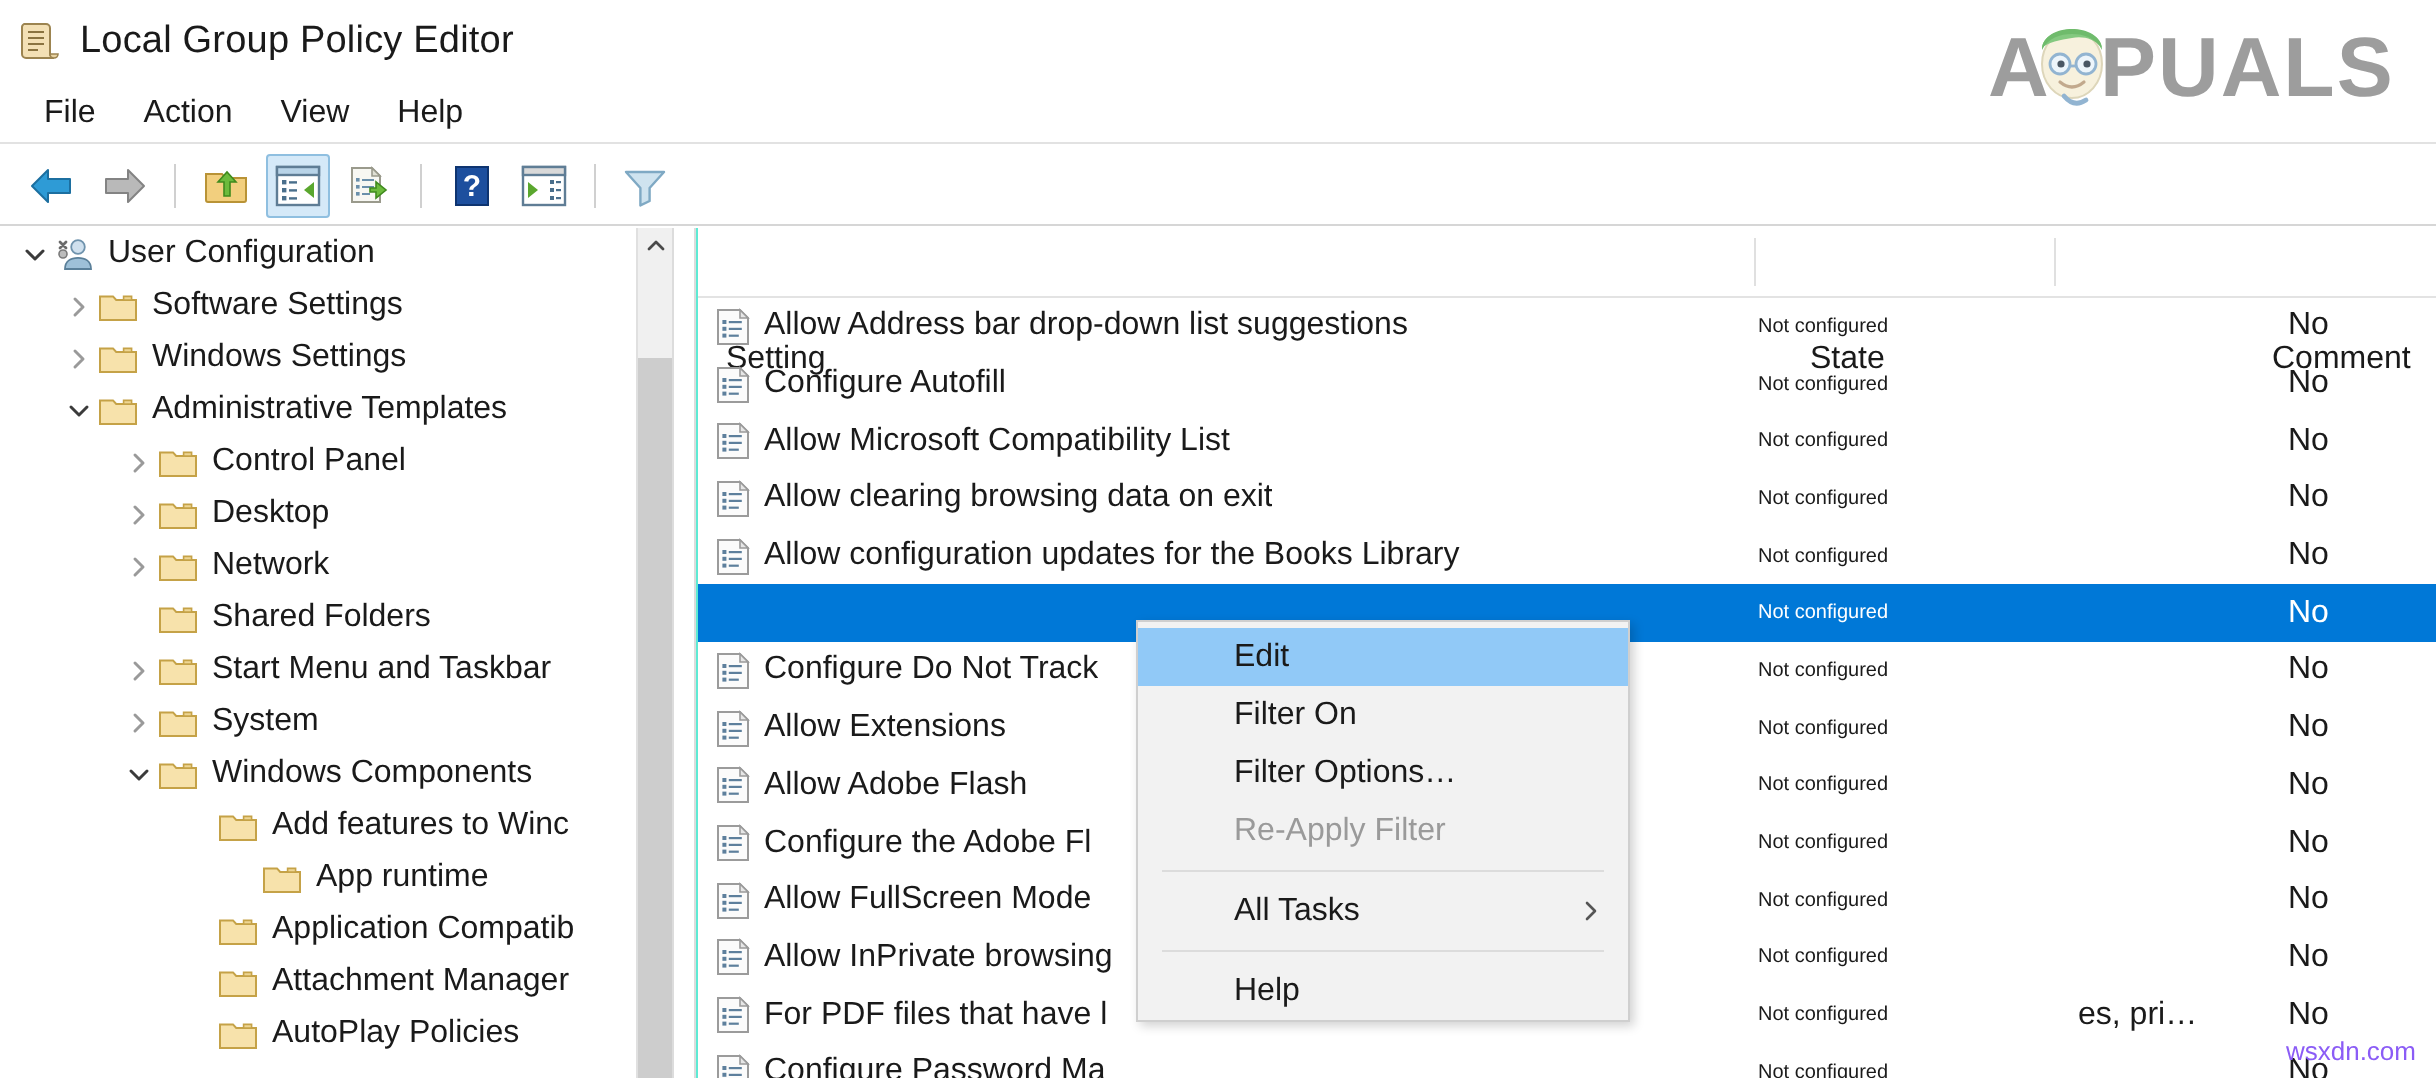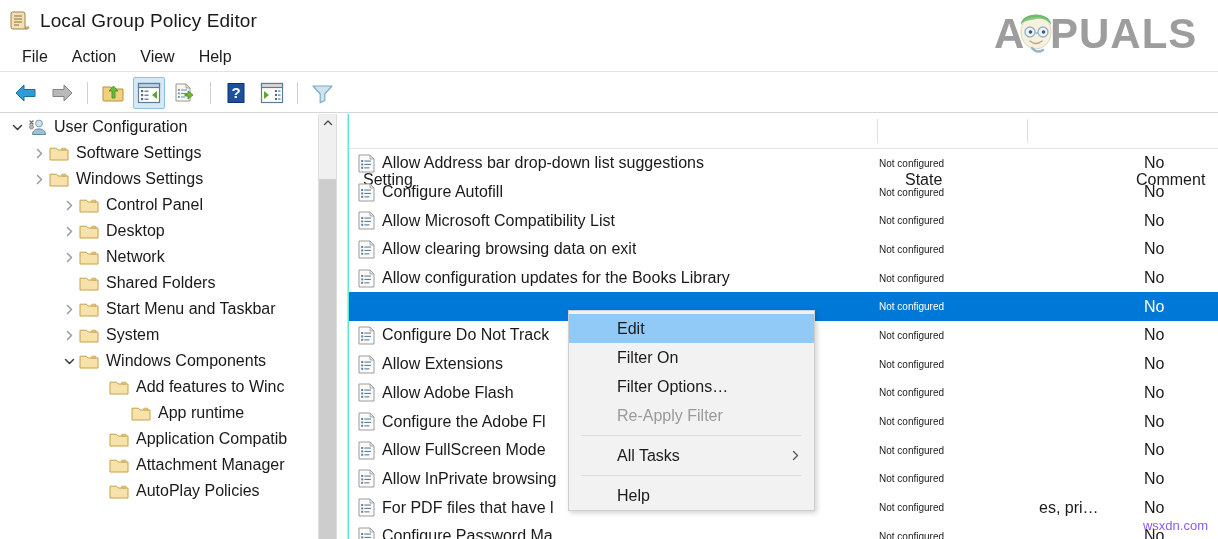--- a/index.html
+++ b/index.html
@@ -392,20 +392,34 @@
         </span>
         <span class="node-icon">
           <svg width="20" height="17" viewBox="0 0 20 17">
               <path d="M1 3.2 h6.5 l1.6 1.8 h9.9 v10 h-18 z" fill="#f7e2ab" stroke="#c5a247" stroke-width="1"></path>
               <path d="M12.8 3.2 h4 v1.8 h-4 z" fill="#eed694" stroke="#c5a247" stroke-width="0.8"></path>
             </svg>
         </span>
         <span class="node-label">Windows Settings</span>
       </div>
 
+      <div class="tree-row" style="padding-left:30px;">
+        <span class="twisty">
+          <svg width="11" height="11" viewBox="0 0 11 11">
+              <path d="M1.5 3.5 L5.5 7.5 L9.5 3.5" fill="none" stroke="#3b3b3b" stroke-width="1.5" stroke-linecap="round" stroke-linejoin="round"></path>
+            </svg>
+        </span>
+        <span class="node-icon">
+          <svg width="20" height="17" viewBox="0 0 20 17">
+              <path d="M1 3.2 h6.5 l1.6 1.8 h9.9 v10 h-18 z" fill="#f7e2ab" stroke="#c5a247" stroke-width="1"></path>
+              <path d="M12.8 3.2 h4 v1.8 h-4 z" fill="#eed694" stroke="#c5a247" stroke-width="0.8"></path>
+            </svg>
+        </span>
+        <span class="node-label">Administrative Templates</span>
+      </div>
 
       <div class="tree-row" style="padding-left:60px;">
         <span class="twisty">
           <svg width="11" height="11" viewBox="0 0 11 11">
               <path d="M3.5 1.5 L7.5 5.5 L3.5 9.5" fill="none" stroke="#9a9a9a" stroke-width="1.5" stroke-linecap="round" stroke-linejoin="round"></path>
             </svg>
         </span>
         <span class="node-icon">
           <svg width="20" height="17" viewBox="0 0 20 17">
               <path d="M1 3.2 h6.5 l1.6 1.8 h9.9 v10 h-18 z" fill="#f7e2ab" stroke="#c5a247" stroke-width="1"></path>

